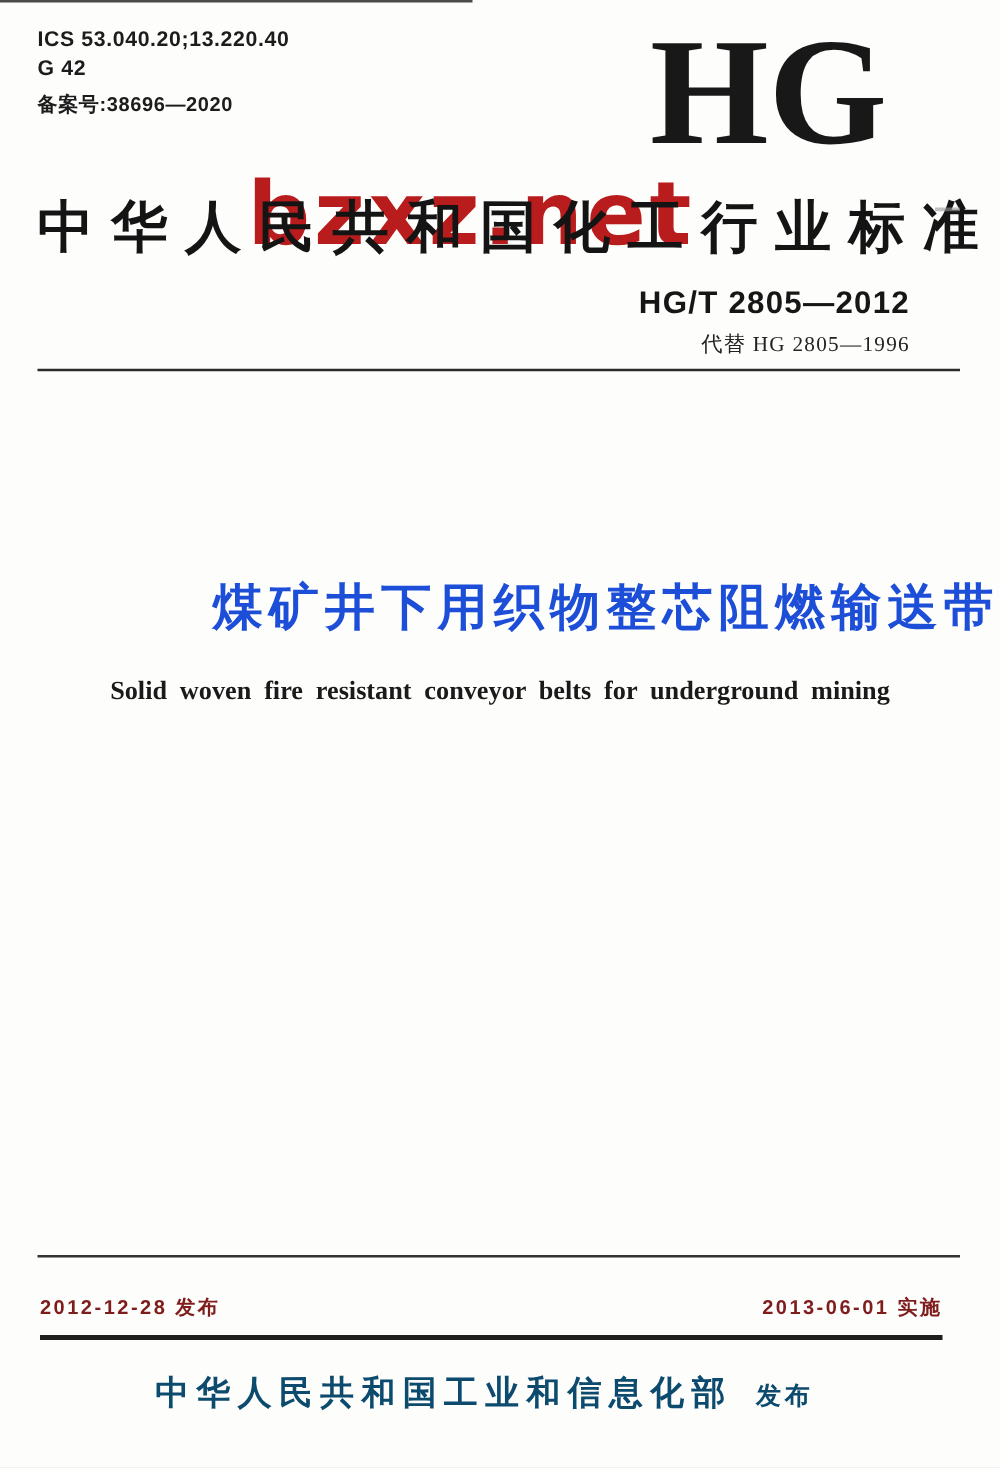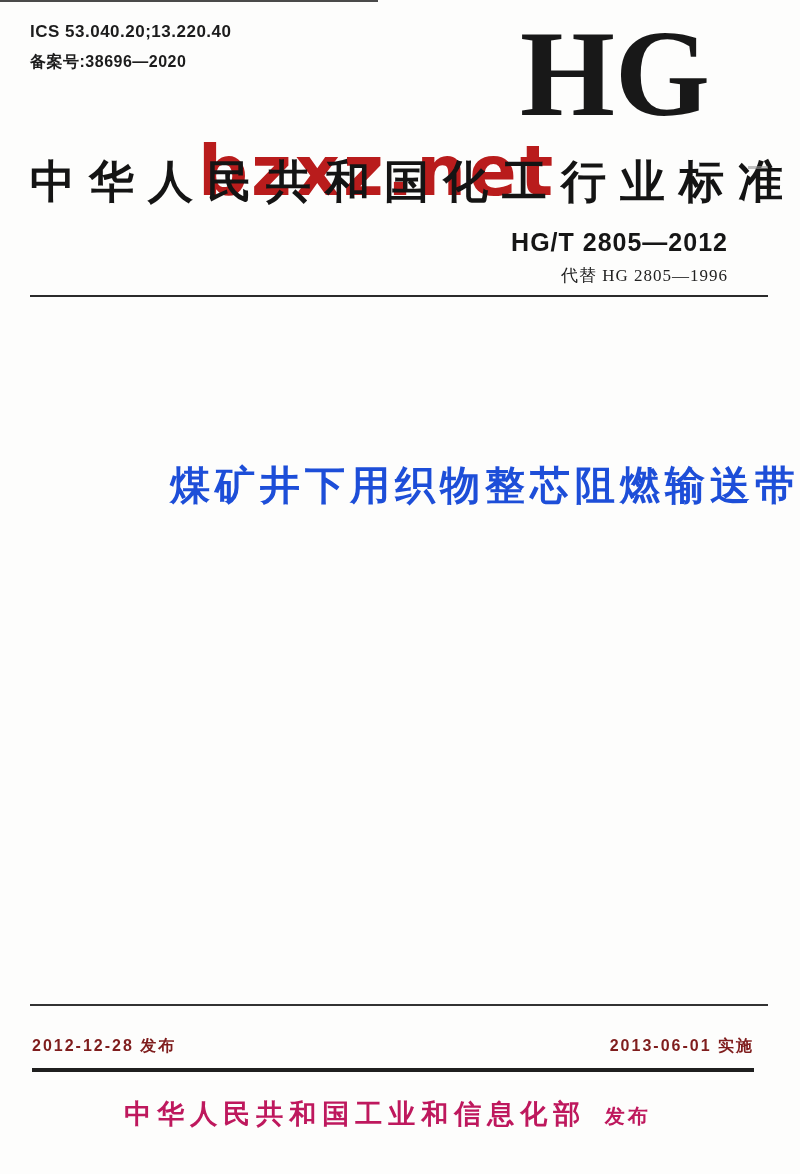--- a/index.html
+++ b/index.html
@@ -139,21 +139,21 @@
     position: absolute;
     left: 32px; top: 1068px;
     width: 722px; height: 4px;
     background: #1f1f1f;
   }
   .publisher-row {
     position: absolute;
     left: 0; top: 1096px;
     width: 775px;
     text-align: center;
-    color: #be185d;
+    color: #0c4a6e;
   }
   .publisher {
     font-size: 27px;
     font-weight: bold;
     letter-spacing: 6px;
   }
   .release-label {
     font-size: 20px;
     font-weight: bold;
     letter-spacing: 3px;
@@ -162,38 +162,40 @@
 </style>
 </head>
 <body>
 
 <div class="page">
 
   <div class="top-scan-line"></div>
 
   <div class="ics-block">
     <div>ICS 53.040.20;13.220.40</div>
+    <div>G 42</div>
     <div class="record-number">备案号:38696—2020</div>
   </div>
 
   <div class="hg-logo">HG</div>
 
   <div class="watermark">bzxz.net</div>
 
   <h1 class="std-title">中华人民共和国化工行业标准</h1>
   <div class="title-artifact"></div>
 
   <div class="std-number-block">
     <div class="std-number">HG/T 2805—2012</div>
     <div class="replaces">代替 HG 2805—1996</div>
   </div>
 
   <div class="rule-top"></div>
 
   <h2 class="doc-title-zh">煤矿井下用织物整芯阻燃输送带</h2>
+  <h3 class="doc-title-en">Solid woven fire resistant conveyor belts for underground mining</h3>
 
   <div class="rule-footer-thin"></div>
 
   <div class="dates-row">
     <span><span>2012-12-28</span> <span>发布</span></span>
     <span><span>2013-06-01</span> <span>实施</span></span>
   </div>
 
   <div class="rule-footer-thick"></div>
 

